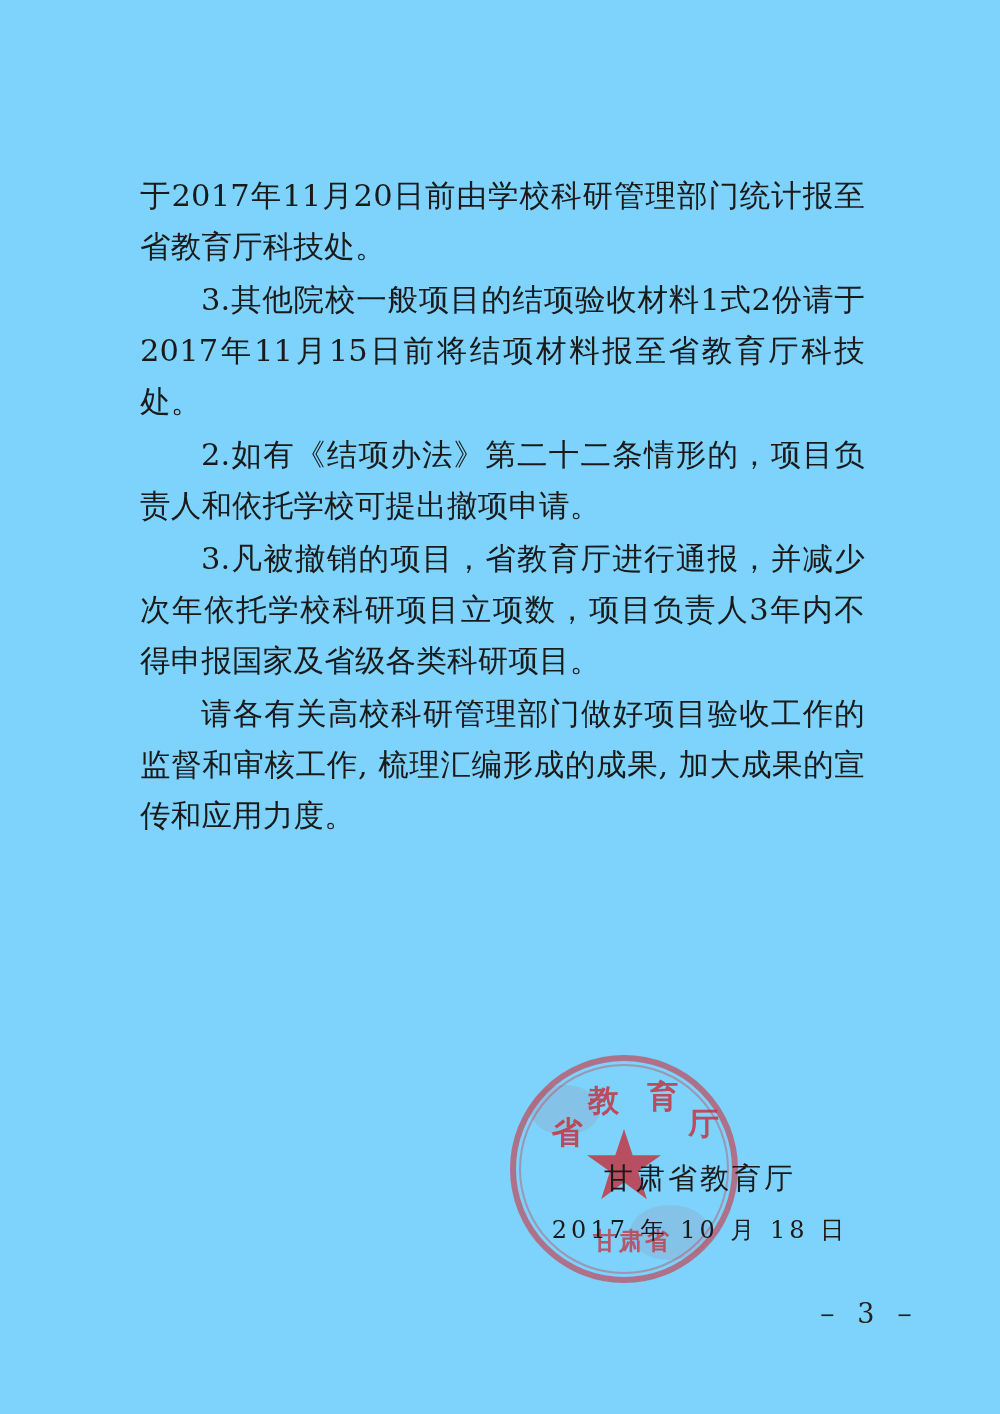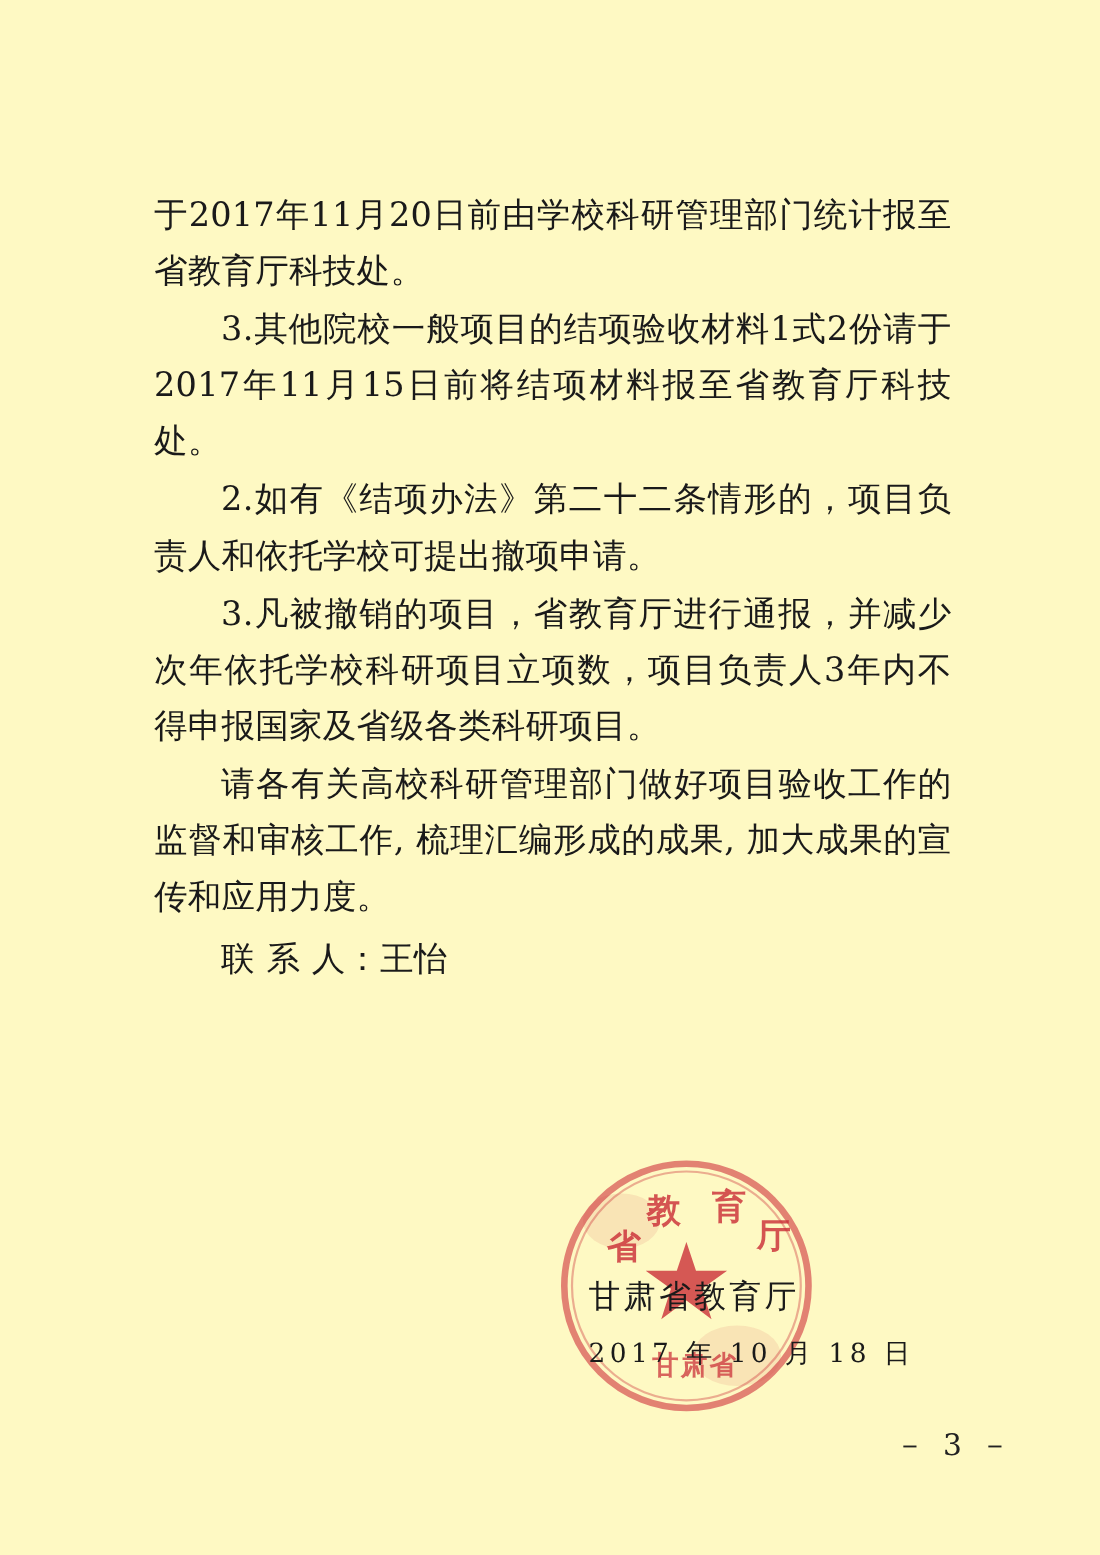--- a/index.html
+++ b/index.html
@@ -11,21 +11,21 @@
     width: 1000px;
     height: 1414px;
     position: relative;
     font-family: "DejaVu Serif", "Liberation Serif", serif;
     color: #1a1a1a;
     overflow: hidden;
   }
   .page {
     position: absolute;
     inset: 0;
-    background: #fef9c3;
+    background: #7dd3fc;
   }
   .doc-body {
     position: absolute;
     left: 140px;
     top: 170px;
     width: 725px;
   }
   p.para {
     margin: 0 0 2px 0;
     font-size: 30.5px;
@@ -66,20 +66,21 @@
     text-indent: 122px;
     margin: 0;
     font-size: 30.5px;
     line-height: 53px;
   }
   .signature {
     position: absolute;
     right: 135px;
     top: 1155px;
     width: 330px;
+    text-align: center;
   }
   .sig-org {
     font-size: 29px;
     letter-spacing: 3px;
     line-height: 46px;
   }
   .sig-date {
     font-size: 24px;
     letter-spacing: 4px;
     line-height: 58px;
@@ -165,21 +166,20 @@
 <div class="page">
 
   <div class="doc-body">
     <p class="para">于2017年11月20日前由学校科研管理部门统计报至省教育厅科技处。</p>
     <p class="para indent">3.其他院校一般项目的结项验收材料1式2份请于2017年11月15日前将结项材料报至省教育厅科技处。</p>
     <p class="para indent">2.如有《结项办法》第二十二条情形的，项目负责人和依托学校可提出撤项申请。</p>
     <p class="para indent">3.凡被撤销的项目，省教育厅进行通报，并减少次年依托学校科研项目立项数，项目负责人3年内不得申报国家及省级各类科研项目。</p>
     <p class="para indent">请各有关高校科研管理部门做好项目验收工作的监督和审核工作, 梳理汇编形成的成果, 加大成果的宣传和应用力度。</p>
 
     <div class="contact-block">
-      <p class="contact">联 系 人：王怡</p>
     </div>
 
   </div>
 
   <div class="seal">
     <div class="ring"></div>
     <div class="ring2"></div>
     <div class="star"></div>
     <div class="arc-text">
       <span style="transform: rotate(-52deg) translate(0, -92px) rotate(52deg);">省</span>

